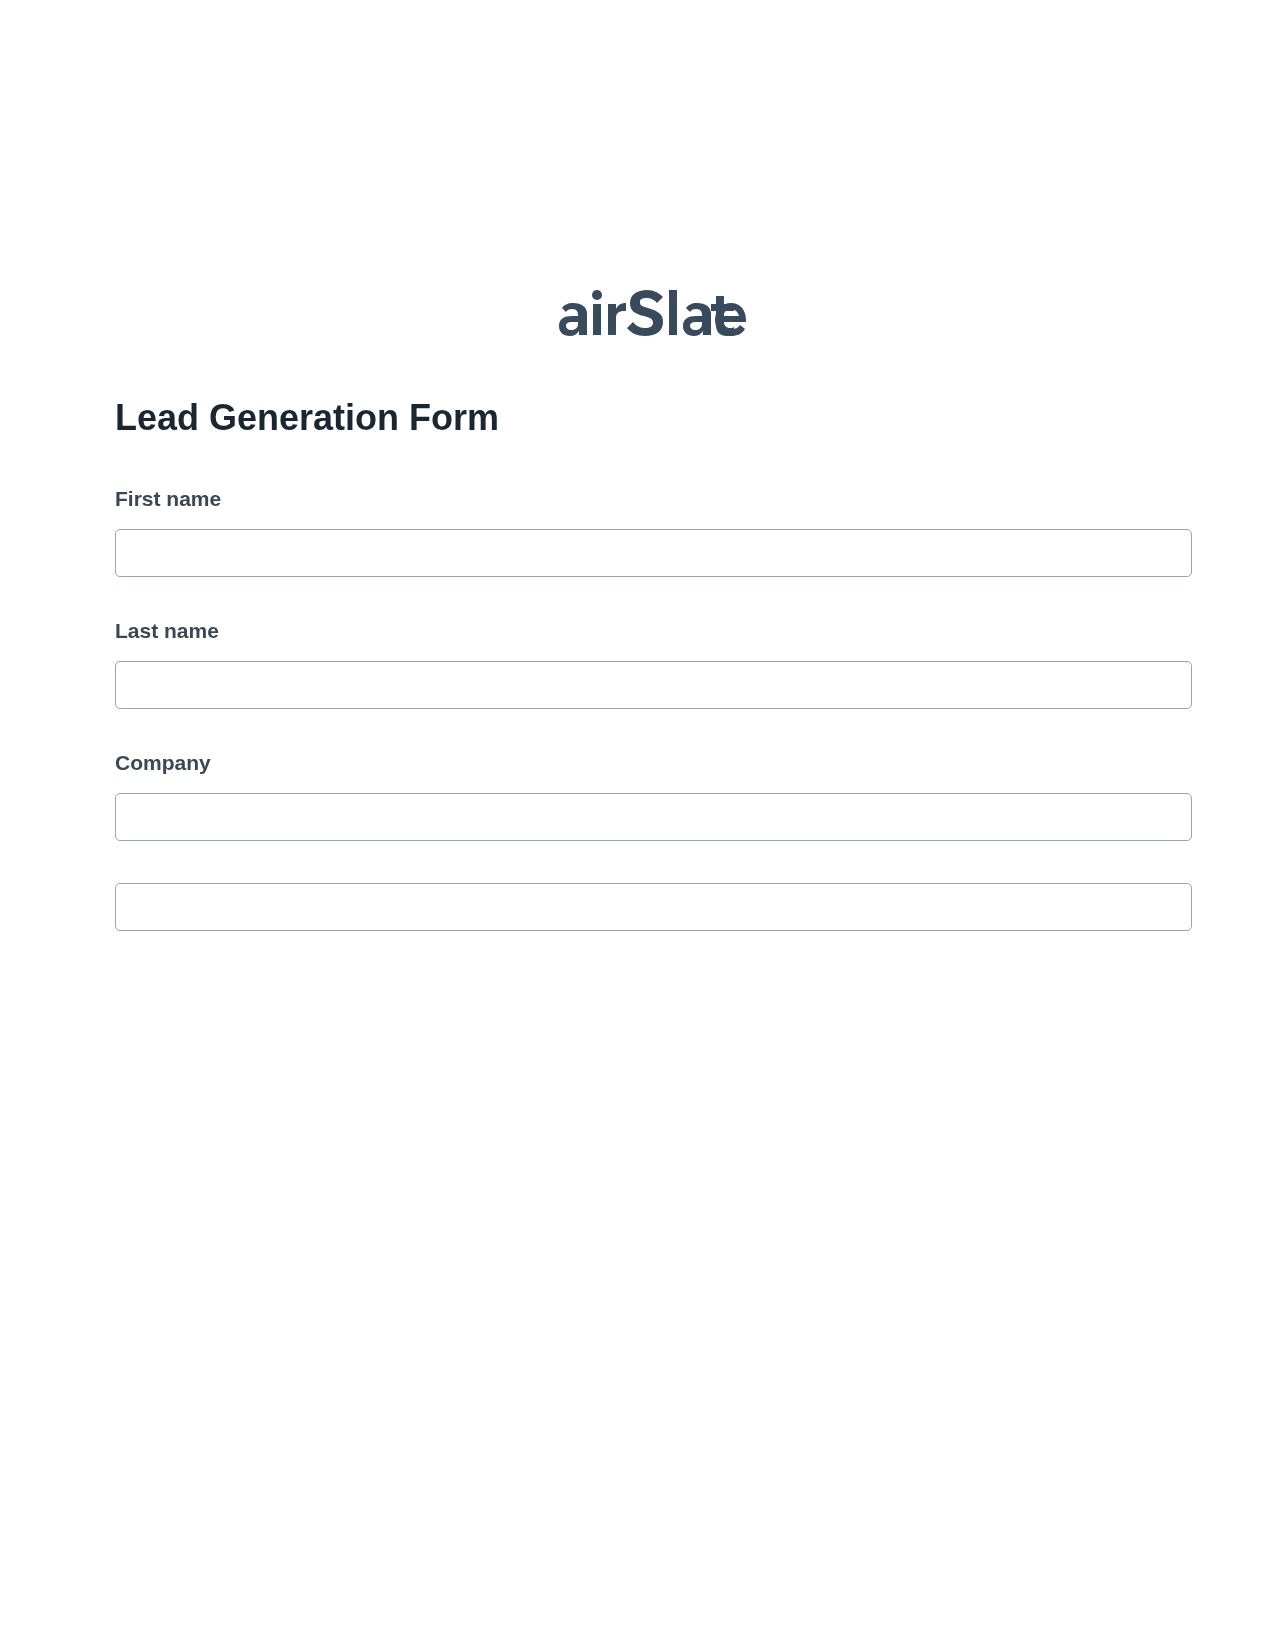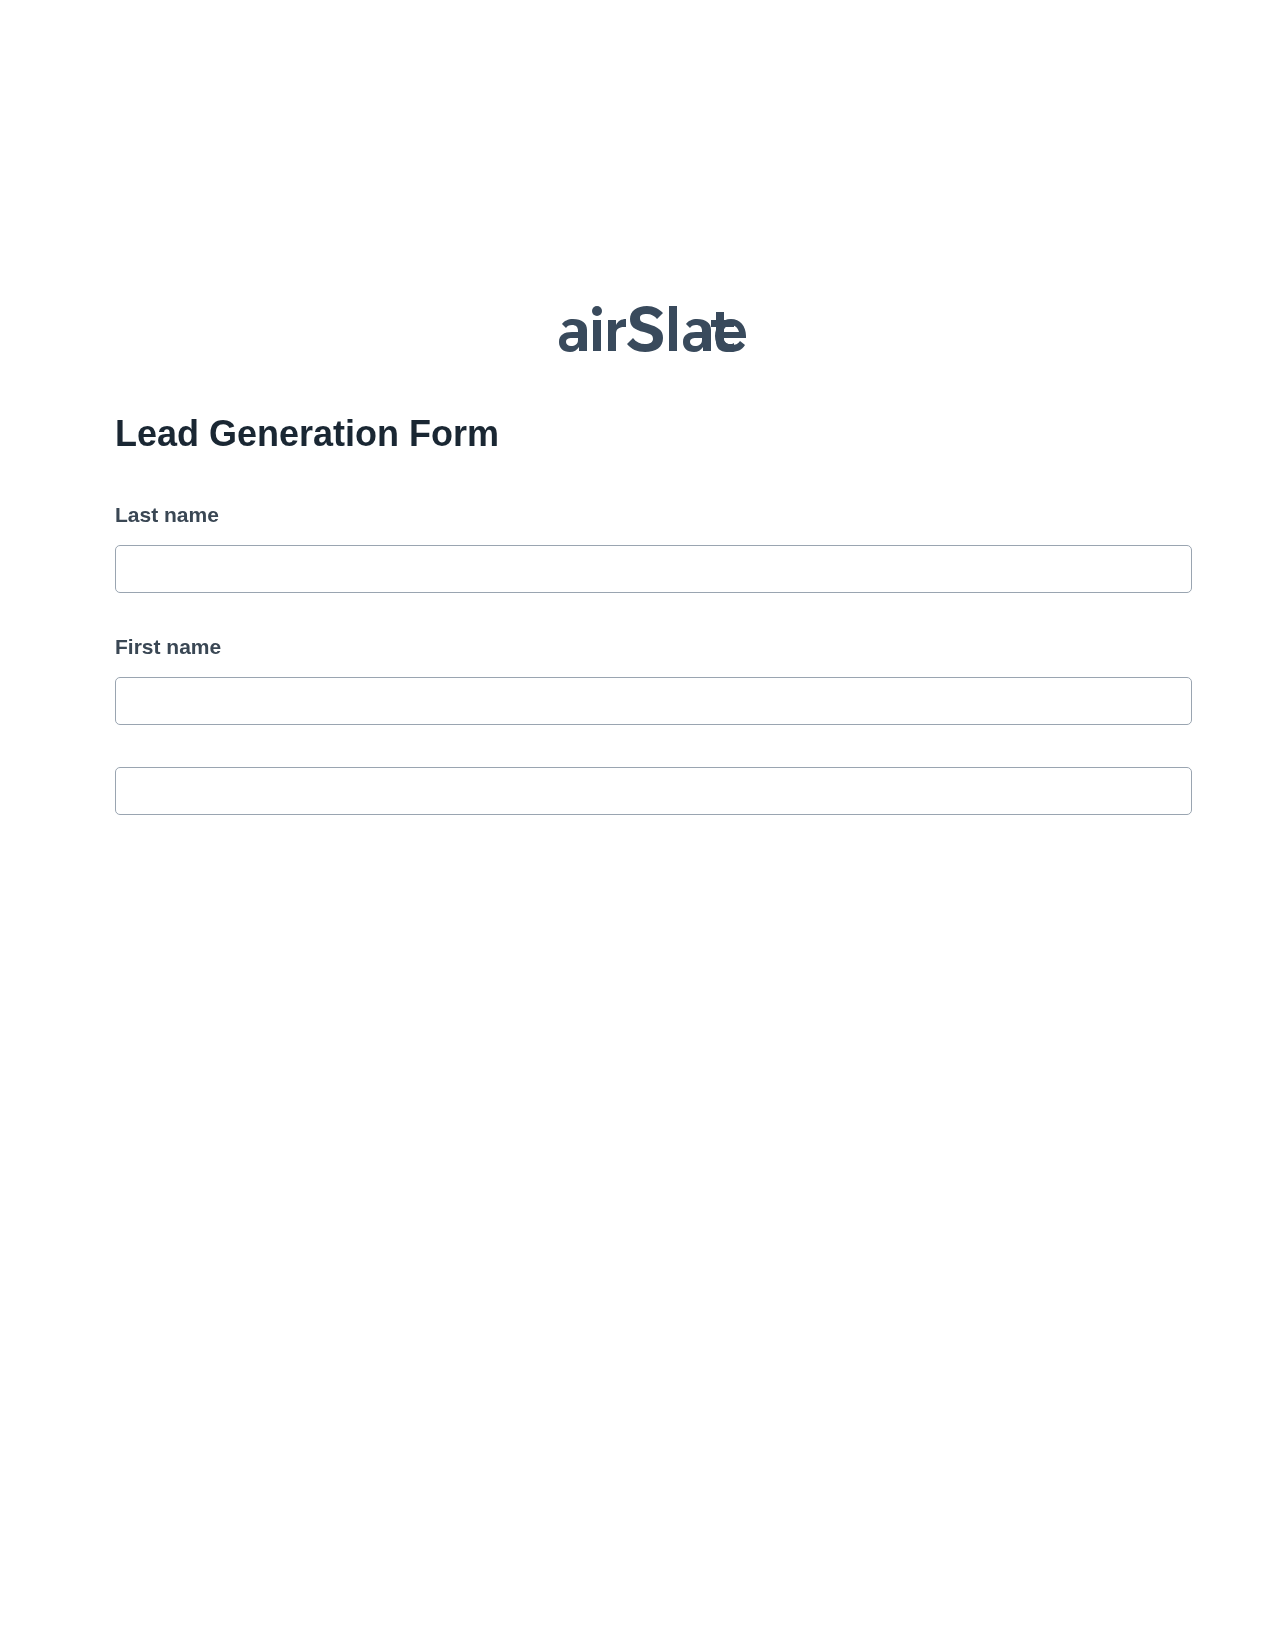--- a/index.html
+++ b/index.html
@@ -10,21 +10,20 @@
     body {
       width: 1275px;
       height: 1650px;
       background: #ffffff;
       font-family: Arial, Helvetica, sans-serif;
       color: #2c3e50;
     }
     .page {
       width: 100%;
       padding: 290px 83px 0 115px;
-      margin-top: 16px;
     }
     .logo-wrap {
       text-align: center;
       margin-bottom: 55px;
     }
     .logo {
       display: inline-block;
     }
     .form-title {
       font-size: 36px;
@@ -79,27 +78,31 @@
 
           <path d="M190 30c0-10-6-17-15-17s-16 7-16 17 7 16 16 16c6 0 11-2 14-7l-5-4c-2 3-5 4-8 4-4 0-8-3-9-7h23v-2zm-23-4c1-4 4-7 8-7s7 3 8 7h-16z" transform="translate(-3 0)"></path>
         </g>
       </svg>
     </span>
   </div>
 
   <h1 class="form-title">Lead Generation Form</h1>
 
   <div class="field">
+    <label class="field-label">First name</label>
+    <input type="text" class="text-input" value="" style="">
+  </div>
+
+  <div class="field">
     <label class="field-label">Last name</label>
     <input type="text" class="text-input" value="" style="">
   </div>
 
   <div class="field">
-    <label class="field-label">First name</label>
+    <label class="field-label">Company</label>
     <input type="text" class="text-input" value="" style="">
   </div>
-
 
   <div class="field">
     <input type="text" class="text-input" value="" style="">
   </div>
 
 </div>
 
 </body></html>

